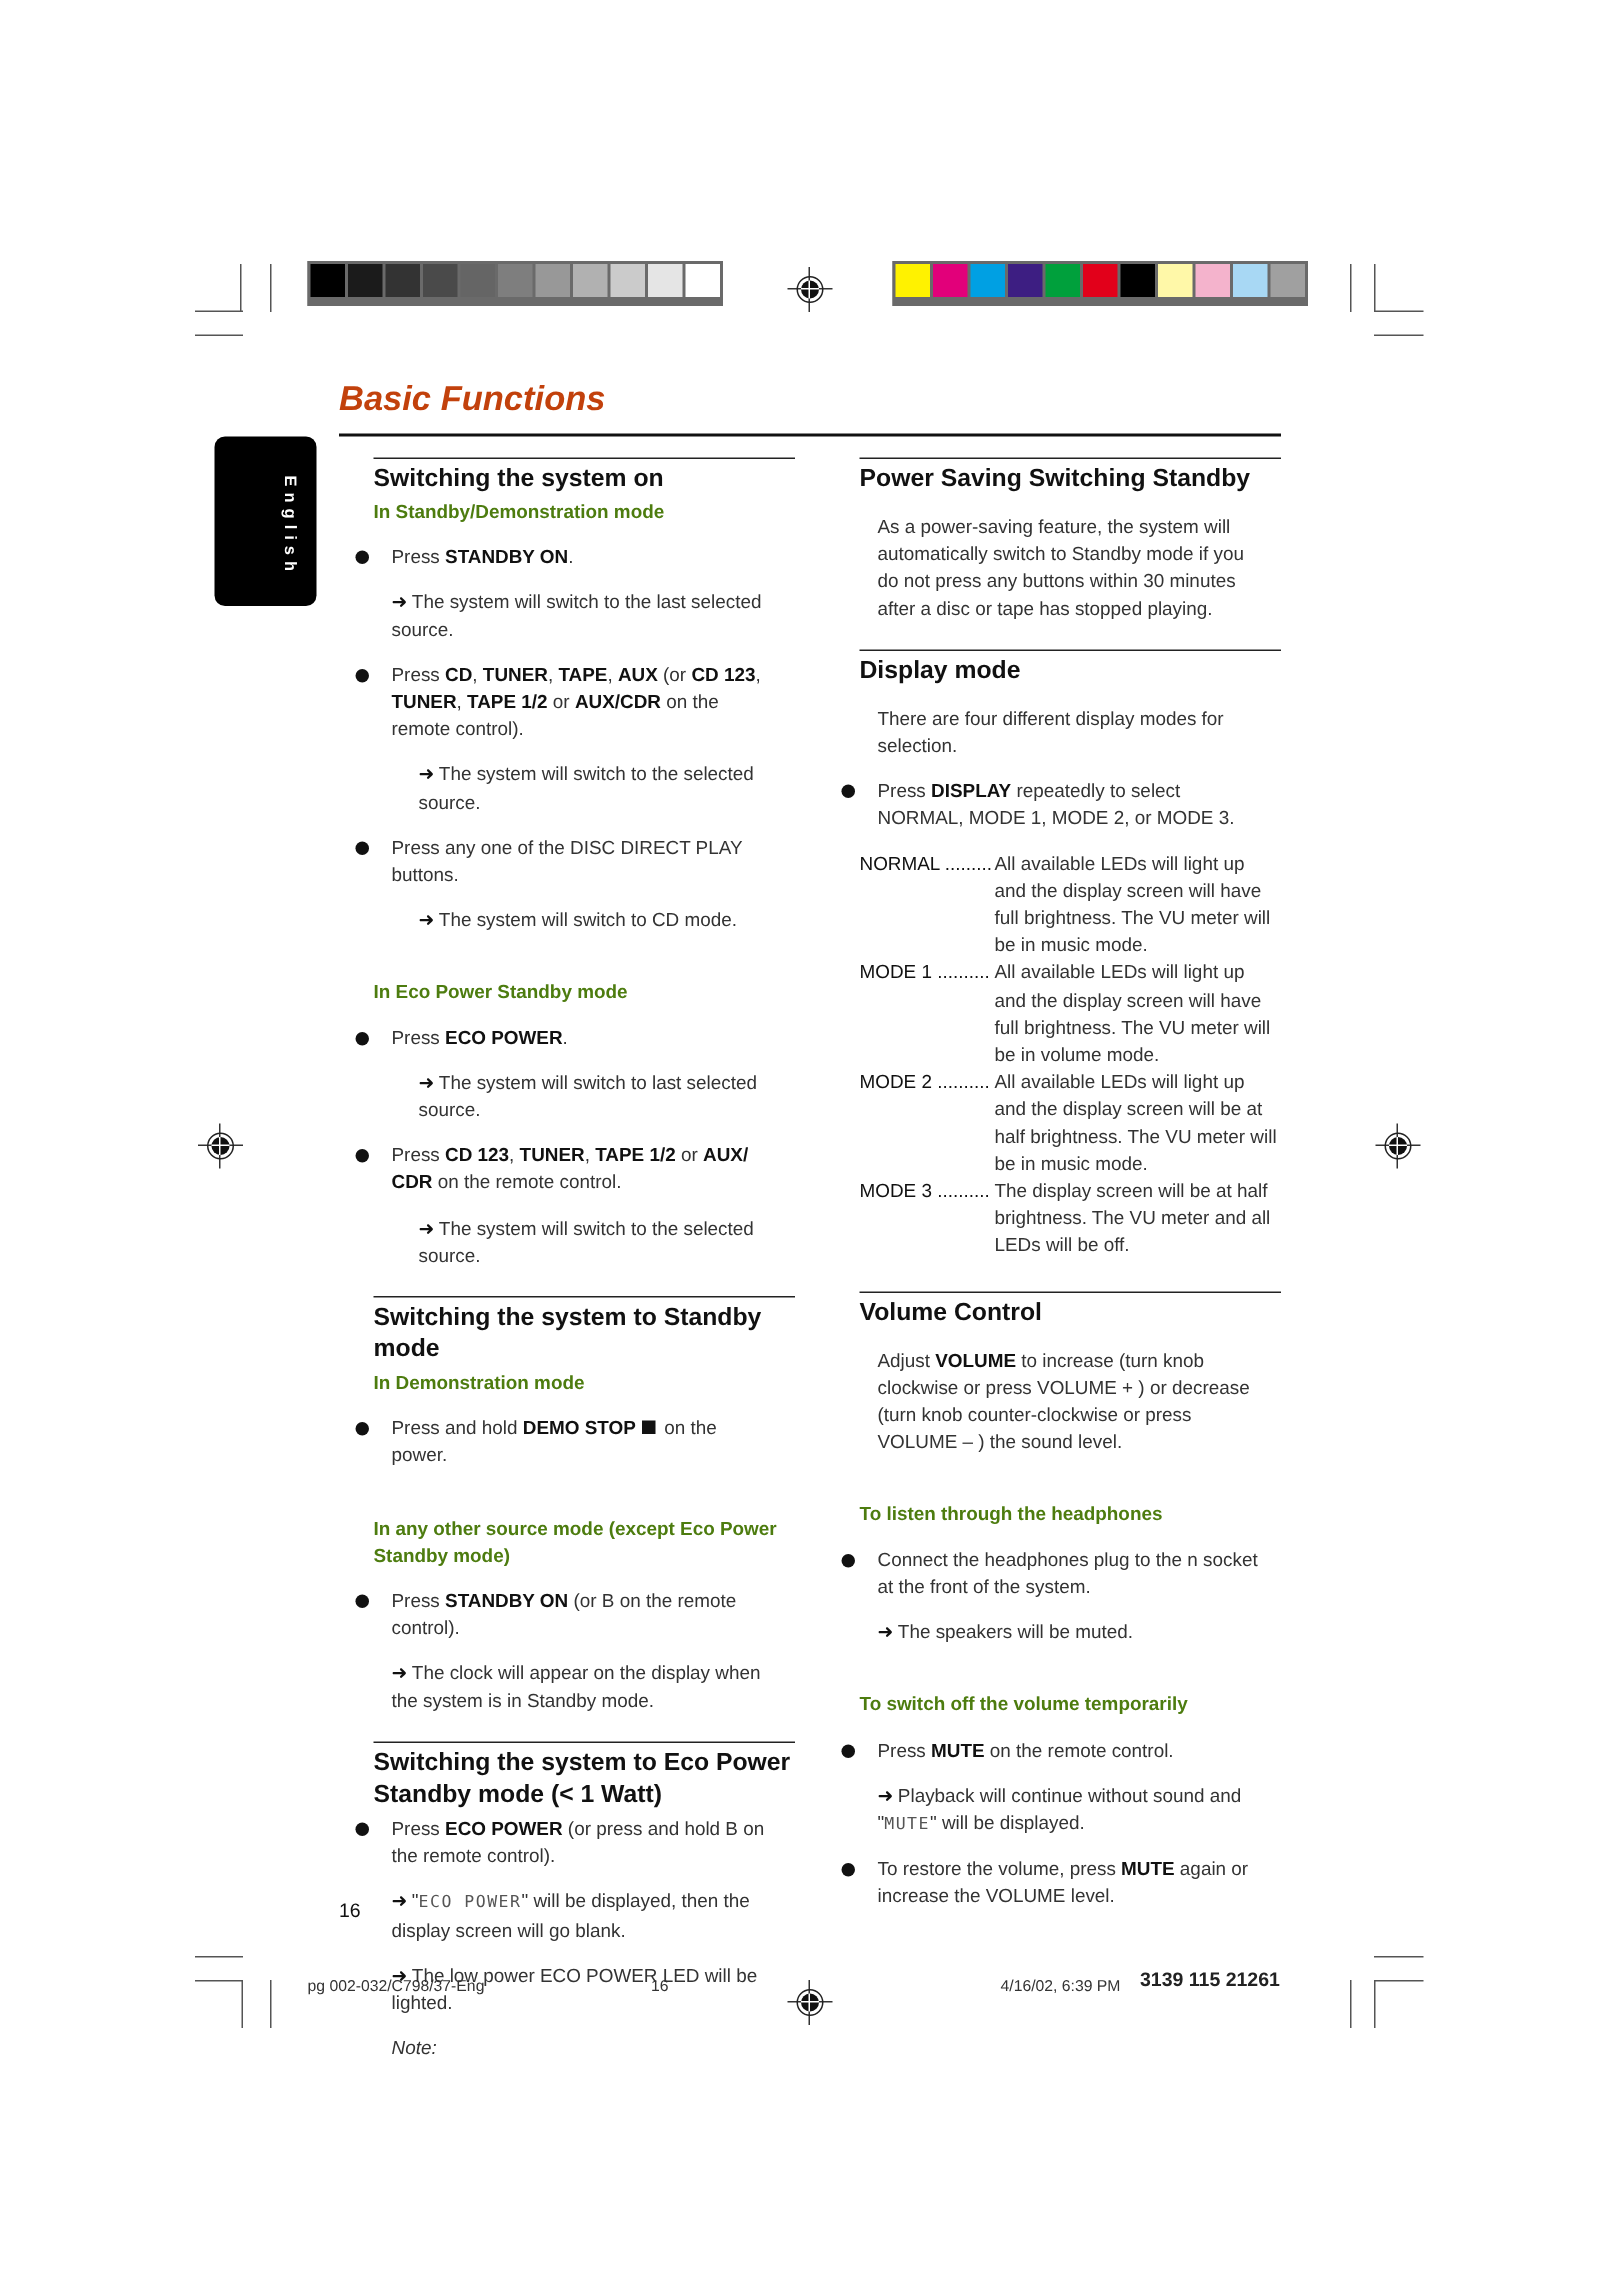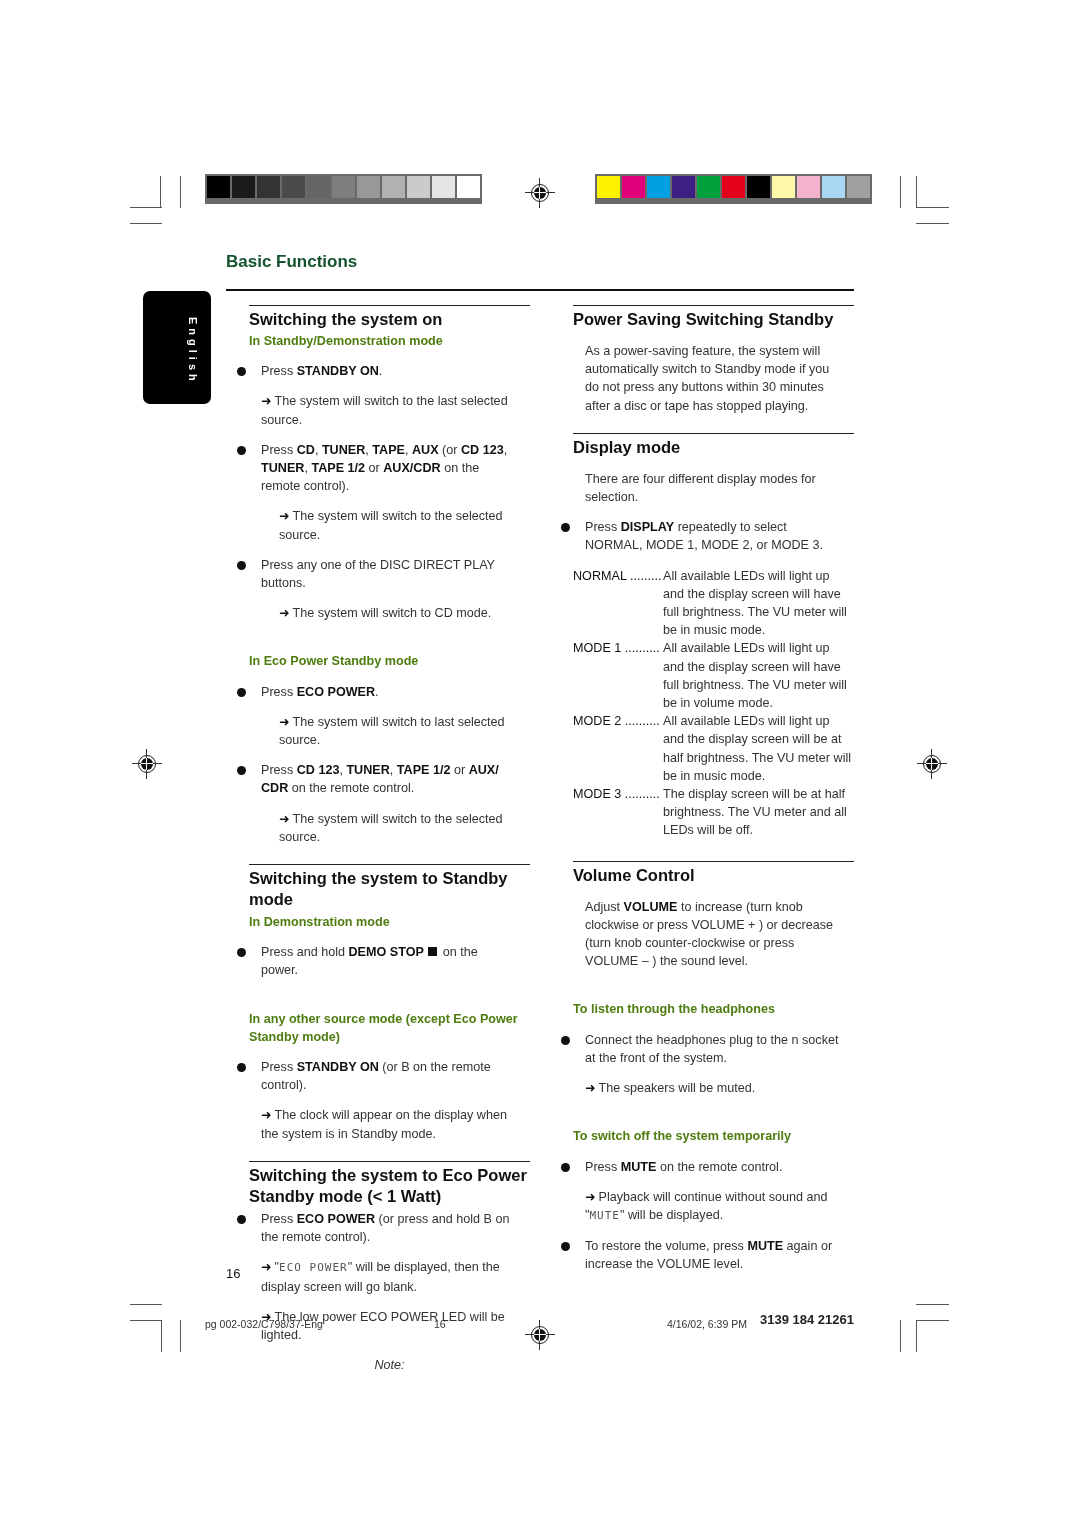--- a/index.html
+++ b/index.html
@@ -13,40 +13,40 @@
   .swatch { width: 23px; height: 22px; }
   
   .reg { position: absolute; width: 30px; height: 30px; }
   .reg .h { position: absolute; left: 0; top: 14px; width: 30px; height: 1px; background: #333; }
   .reg .v { position: absolute; left: 14px; top: 0; width: 1px; height: 30px; background: #333; }
   .reg .ring { position: absolute; left: 6px; top: 6px; width: 16px; height: 16px; border: 1px solid #222; border-radius: 50%; }
   .reg .dot { position: absolute; left: 9px; top: 9px; width: 12px; height: 12px; background: #111; border-radius: 50%; }
   .reg .dot:after { content: ""; position: absolute; left: 5px; top: 0; width: 1px; height: 12px; background: #fff; }
   .reg .dot:before { content: ""; position: absolute; left: 0; top: 5px; width: 12px; height: 1px; background: #fff; }
 
-  .page-title { position: absolute; left: 226px; top: 252px; font-size: 17px; font-weight: bold; color: #14532d; }
+  .page-title { position: absolute; left: 226px; top: 252px; font-size: 23px; font-weight: bold; color: #c2410c; font-style: italic; }
   .title-rule { position: absolute; left: 226px; top: 289px; width: 628px; height: 2px; background: #111; }
   .lang-tab { position: absolute; left: 143px; top: 291px; width: 68px; height: 113px; background: #000; border-radius: 7px; }
   .lang-tab span { position: absolute; left: 44px; top: 26px; color: #fff; font-weight: bold; font-size: 11px;
                    writing-mode: vertical-rl; letter-spacing: 4px; }
 
   .col { position: absolute; width: 281px; font-size: 12.6px; line-height: 18.2px; color: #333; }
   .col-left { left: 249px; top: 305px; }
   .col-right { left: 573px; top: 305px; }
   .sec-rule { height: 1px; background: #222; margin-bottom: 3px; }
   h2 { font-size: 16.5px; font-weight: bold; color: #111; margin: 0 0 2px 0; line-height: 21px; }
   h3 { font-size: 12.6px; font-weight: bold; color: #4d7c0f; margin: 0; line-height: 18.2px; }
   p { margin: 12px; }
   .bullet { position: relative; }
   .bullet:before { content: ""; position: absolute; left: -24px; top: 5px; width: 9px; height: 9px; border-radius: 50%; background: #111; }
   .arrow { }
   .arrow-glyph { font-weight: bold; color: #111; margin-right: 3px; }
   b { color: #111; }
   .lcd { font-family: "DejaVu Sans Mono", monospace; font-size: 11px; letter-spacing: 1px; font-weight: 300; color:#555;}
-  .note { font-style: italic; text-align: center; }
+  .note { font-style: italic; }
   .modes { margin-top: 8px; }
   .mode-row { display: flex; }
   .mode-label { width: 90px; flex: none; white-space: nowrap; overflow: hidden; color:#111; }
   .mode-desc { flex: 1; }
   .stop-sq { display: inline-block; width: 9px; height: 9px; background: #111; margin: 0 6px 0 4px; }
 
   .folio { position: absolute; left: 226px; top: 1266px; font-size: 13px; color: #111; }
   .slug { position: absolute; top: 1318px; font-size: 10.5px; color: #333; }
   .slug-code { position: absolute; left: 760px; top: 1312px; font-size: 13px; font-weight: bold; color: #222; }
 </style>
@@ -203,24 +203,24 @@
 
   <section style="margin-top:21px;">
     <div class="sec-rule"></div>
     <h2>Volume Control</h2>
     <p><span>Adjust </span><b>VOLUME</b><span> to increase (turn knob clockwise or press VOLUME  + ) or decrease (turn knob counter-clockwise or press VOLUME  – ) the sound level.</span></p>
     <div style="height:18px"></div>
     <h3>To listen through the headphones</h3>
     <p class="bullet">Connect the headphones plug to the n   socket at the front of the system.</p>
     <p class="arrow"><span class="arrow-glyph">➜</span><span>The speakers will be muted.</span></p>
     <div style="height:18px"></div>
-    <h3>To switch off the system temporarily</h3>
+    <h3>To switch off the volume temporarily</h3>
     <p class="bullet"><span>Press </span><b>MUTE</b><span> on the remote control.</span></p>
     <p class="arrow"><span class="arrow-glyph">➜</span><span>Playback will continue without sound and "</span><span class="lcd">MUTE</span><span>" will be displayed.</span></p>
     <p class="bullet"><span>To restore the volume, press </span><b>MUTE</b><span> again or increase the VOLUME level.</span></p>
   </section>
 </div>
 
 <div class="folio">16</div>
 <div class="slug" style="left:205px;">pg 002-032/C798/37-Eng</div>
 <div class="slug" style="left:434px;">16</div>
 <div class="slug" style="left:667px;">4/16/02, 6:39 PM</div>
-<div class="slug-code">3139 184 21261</div>
+<div class="slug-code">3139 115 21261</div>
 
 </body></html>

